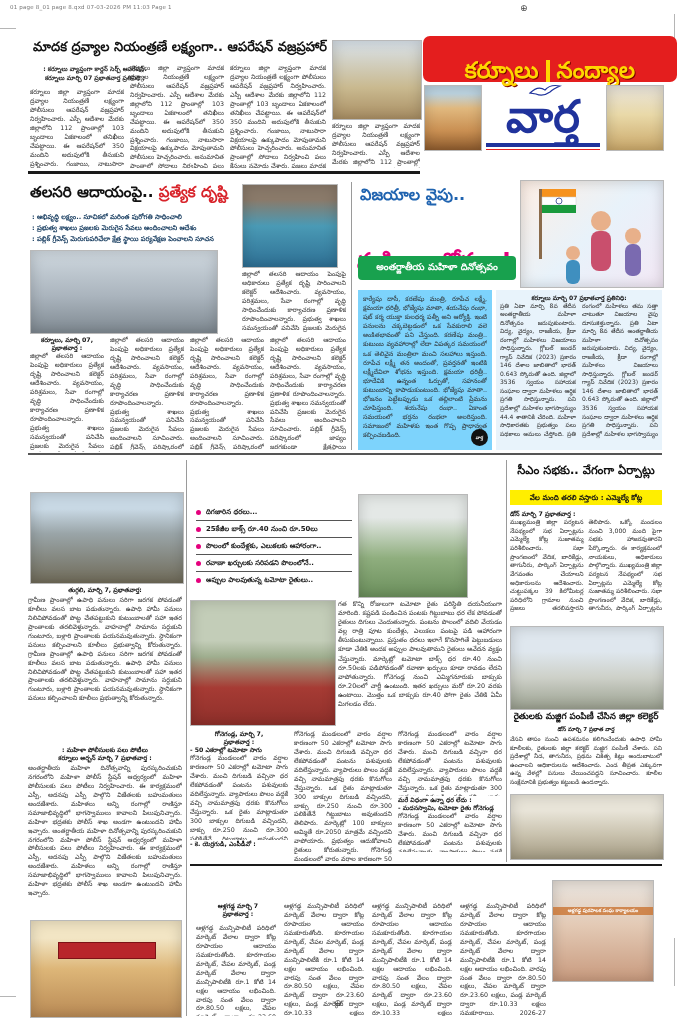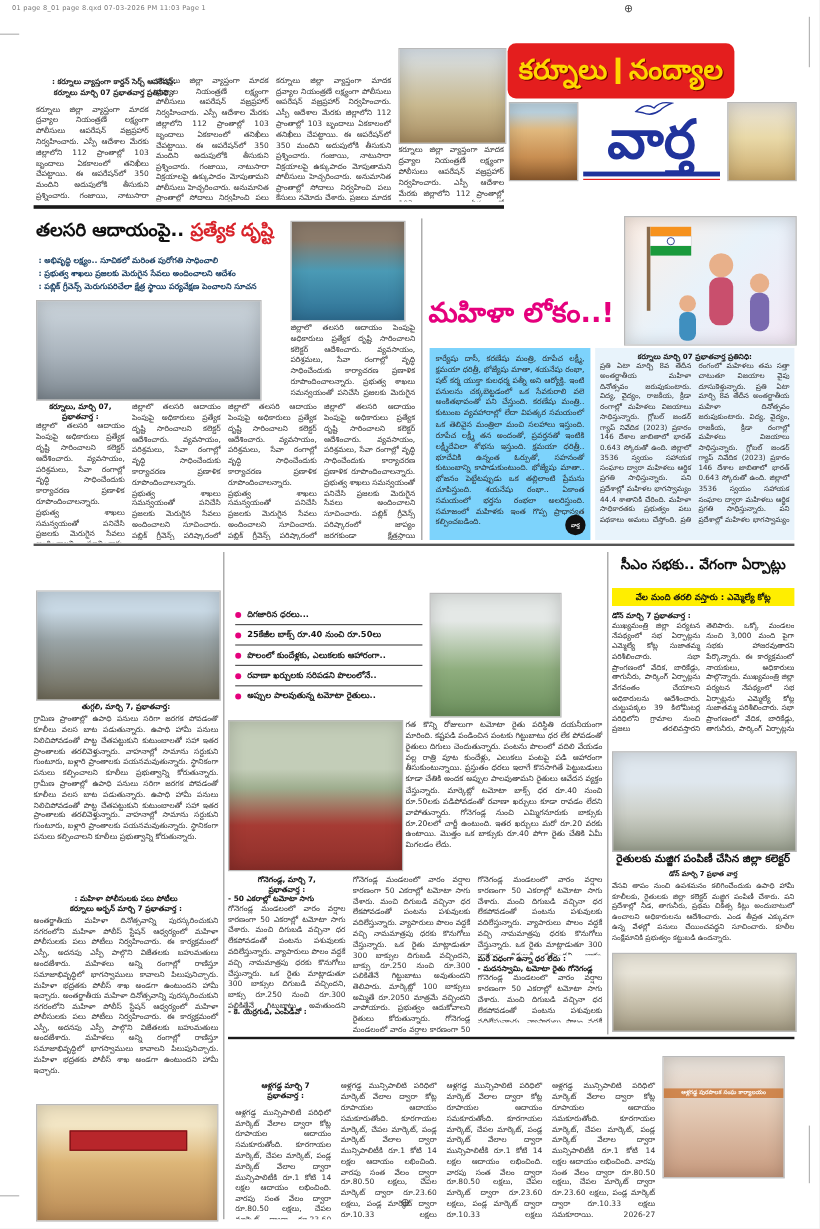--- a/index.html
+++ b/index.html
@@ -64,32 +64,33 @@
 <div class="sheet">
 
   <div class="abs printer" style="left:10px;top:4px;">01 page 8_01 page 8.qxd  07-03-2026  PM 11:03  Page 1</div>
   <div class="abs regmark" style="left:520px;top:3px;">⊕</div>
   <div class="abs regmark" style="left:334px;top:998px;">⊕</div>
   <div class="abs cropline" style="left:0;top:28px;width:16px;height:1px;"></div>
   <div class="abs cropline" style="left:674px;top:14px;width:1px;height:42px;"></div>
   <div class="abs cropline" style="left:674px;top:938px;width:1px;height:48px;"></div>
   <div class="abs cropline" style="left:0;top:996px;width:16px;height:1px;"></div>
 
+  <div class="abs hl center" style="left:30px;top:40px;width:300px;font-size:13px;">మాదక ద్రవ్యాల నియంత్రణే లక్ష్యంగా.. ఆపరేషన్ వజ్రప్రహార్</div>
   <div class="abs photo ph-police" style="left:332px;top:40px;width:88px;height:78px;"></div>
   <div class="abs center" style="left:30px;top:64px;width:130px;font-size:6.2px;font-weight:bold;line-height:1.5;">
     <div>: కర్నూలు వ్యాప్తంగా కార్డన్ సెర్చ్ ఆపరేషన్.</div>
     <div>కర్నూలు మార్చి 07 ప్రభాతవార్త ప్రతినిధి :</div>
   </div>
   <div class="abs tcol" style="left:30px;top:88px;width:94px;height:80px;">కర్నూలు జిల్లా వ్యాప్తంగా మాదక ద్రవ్యాల నియంత్రణే లక్ష్యంగా పోలీసులు ఆపరేషన్ వజ్రప్రహార్ నిర్వహించారు. ఎస్పీ ఆదేశాల మేరకు జిల్లాలోని 112 ప్రాంతాల్లో 103 బృందాలు ఏకకాలంలో తనిఖీలు చేపట్టాయి. ఈ ఆపరేషన్‌లో 350 మందిని అదుపులోకి తీసుకుని ప్రశ్నించారు. గంజాయి, నాటుసారా విక్రయాలపై ఉక్కుపాదం మోపుతామని పోలీసులు హెచ్చరించారు. అనుమానిత ప్రాంతాల్లో సోదాలు నిర్వహించి పలు కేసులు నమోదు చేశారు. ప్రజలు మాదక ద్రవ్యాల విక్రయాలపై సమాచారం అందించాలని కోరారు. కర్నూలు జిల్లా వ్యాప్తంగా మాదక ద్రవ్యాల నియంత్రణే లక్ష్యంగా పోలీసులు ఆపరేషన్ వజ్రప్రహార్ నిర్వహించారు. ఎస్పీ ఆదేశాల మేరకు జిల్లాలోని 112 ప్రాంతాల్లో 103 బృందాలు ఏకకాలంలో తనిఖీలు చేపట్టాయి. ఈ ఆపరేషన్‌లో 350 మందిని అదుపులోకి తీసుకుని ప్రశ్నించారు. గంజాయి, నాటుసారా విక్రయాలపై ఉక్కుపాదం మోపుతామని పోలీసులు హెచ్చరించారు. అనుమానిత ప్రాంతాల్లో సోదాలు నిర్వహించి పలు కేసులు నమోదు చేశారు. ప్రజలు మాదక ద్రవ్యాల విక్రయాలపై సమాచారం అందించాలని కోరారు.</div>
   <div class="abs tcol" style="left:130px;top:64px;width:94px;height:104px;">కర్నూలు జిల్లా వ్యాప్తంగా మాదక ద్రవ్యాల నియంత్రణే లక్ష్యంగా పోలీసులు ఆపరేషన్ వజ్రప్రహార్ నిర్వహించారు. ఎస్పీ ఆదేశాల మేరకు జిల్లాలోని 112 ప్రాంతాల్లో 103 బృందాలు ఏకకాలంలో తనిఖీలు చేపట్టాయి. ఈ ఆపరేషన్‌లో 350 మందిని అదుపులోకి తీసుకుని ప్రశ్నించారు. గంజాయి, నాటుసారా విక్రయాలపై ఉక్కుపాదం మోపుతామని పోలీసులు హెచ్చరించారు. అనుమానిత ప్రాంతాల్లో సోదాలు నిర్వహించి పలు కేసులు నమోదు చేశారు. ప్రజలు మాదక ద్రవ్యాల విక్రయాలపై సమాచారం అందించాలని కోరారు. కర్నూలు జిల్లా వ్యాప్తంగా మాదక ద్రవ్యాల నియంత్రణే లక్ష్యంగా పోలీసులు ఆపరేషన్ వజ్రప్రహార్ నిర్వహించారు. ఎస్పీ ఆదేశాల మేరకు జిల్లాలోని 112 ప్రాంతాల్లో 103 బృందాలు ఏకకాలంలో తనిఖీలు చేపట్టాయి. ఈ ఆపరేషన్‌లో 350 మందిని అదుపులోకి తీసుకుని ప్రశ్నించారు. గంజాయి, నాటుసారా విక్రయాలపై ఉక్కుపాదం మోపుతామని పోలీసులు హెచ్చరించారు. అనుమానిత ప్రాంతాల్లో సోదాలు నిర్వహించి పలు కేసులు నమోదు చేశారు. ప్రజలు మాదక ద్రవ్యాల విక్రయాలపై సమాచారం అందించాలని కోరారు.</div>
   <div class="abs tcol" style="left:230px;top:64px;width:96px;height:104px;">కర్నూలు జిల్లా వ్యాప్తంగా మాదక ద్రవ్యాల నియంత్రణే లక్ష్యంగా పోలీసులు ఆపరేషన్ వజ్రప్రహార్ నిర్వహించారు. ఎస్పీ ఆదేశాల మేరకు జిల్లాలోని 112 ప్రాంతాల్లో 103 బృందాలు ఏకకాలంలో తనిఖీలు చేపట్టాయి. ఈ ఆపరేషన్‌లో 350 మందిని అదుపులోకి తీసుకుని ప్రశ్నించారు. గంజాయి, నాటుసారా విక్రయాలపై ఉక్కుపాదం మోపుతామని పోలీసులు హెచ్చరించారు. అనుమానిత ప్రాంతాల్లో సోదాలు నిర్వహించి పలు కేసులు నమోదు చేశారు. ప్రజలు మాదక ద్రవ్యాల విక్రయాలపై సమాచారం అందించాలని కోరారు. కర్నూలు జిల్లా వ్యాప్తంగా మాదక ద్రవ్యాల నియంత్రణే లక్ష్యంగా పోలీసులు ఆపరేషన్ వజ్రప్రహార్ నిర్వహించారు. ఎస్పీ ఆదేశాల మేరకు జిల్లాలోని 112 ప్రాంతాల్లో 103 బృందాలు ఏకకాలంలో తనిఖీలు చేపట్టాయి. ఈ ఆపరేషన్‌లో 350 మందిని అదుపులోకి తీసుకుని ప్రశ్నించారు. గంజాయి, నాటుసారా విక్రయాలపై ఉక్కుపాదం మోపుతామని పోలీసులు హెచ్చరించారు. అనుమానిత ప్రాంతాల్లో సోదాలు నిర్వహించి పలు కేసులు నమోదు చేశారు. ప్రజలు మాదక ద్రవ్యాల విక్రయాలపై సమాచారం అందించాలని కోరారు.</div>
   <div class="abs tcol" style="left:332px;top:122px;width:88px;height:46px;">కర్నూలు జిల్లా వ్యాప్తంగా మాదక ద్రవ్యాల నియంత్రణే లక్ష్యంగా పోలీసులు ఆపరేషన్ వజ్రప్రహార్ నిర్వహించారు. ఎస్పీ ఆదేశాల మేరకు జిల్లాలోని 112 ప్రాంతాల్లో 103 బృందాలు ఏకకాలంలో తనిఖీలు చేపట్టాయి. ఈ ఆపరేషన్‌లో 350 మందిని అదుపులోకి తీసుకుని ప్రశ్నించారు. గంజాయి, నాటుసారా విక్రయాలపై ఉక్కుపాదం మోపుతామని పోలీసులు హెచ్చరించారు. అనుమానిత ప్రాంతాల్లో సోదాలు నిర్వహించి పలు కేసులు నమోదు చేశారు. ప్రజలు మాదక ద్రవ్యాల విక్రయాలపై సమాచారం అందించాలని కోరారు.</div>
   <div class="abs hrule" style="left:28px;top:171px;width:392px;height:2.5px;"></div>
 
-  <div class="abs mast-banner" style="left:423px;top:36px;width:189px;height:46px;">
+  <div class="abs mast-banner" style="left:423px;top:36px;width:254px;height:46px;align-items:flex-end;">
     <span class="mast-city">కర్నూలు</span>
     <span class="mast-div"></span>
     <span class="mast-city">నంద్యాల</span>
   </div>
   <div class="abs photo ph-fort" style="left:424px;top:85px;width:56px;height:64px;"></div>
   <div class="abs photo ph-bull" style="left:606px;top:85px;width:56px;height:64px;"></div>
   <div class="abs" style="left:528px;top:82px;width:34px;height:14px;">
     <svg viewBox="0 0 34 14" width="34" height="14">
         <path d="M2 10 Q10 2 17 7 Q22 1 32 3 Q25 6 22 9 Q15 14 8 11 Z" fill="none" stroke="#20339c" stroke-width="1.2"></path>
       </svg>
@@ -112,21 +113,23 @@
   <div class="abs tcol" style="left:242px;top:270px;width:104px;height:62px;">జిల్లాలో తలసరి ఆదాయం పెంపుపై అధికారులు ప్రత్యేక దృష్టి సారించాలని కలెక్టర్ ఆదేశించారు. వ్యవసాయం, పరిశ్రమలు, సేవా రంగాల్లో వృద్ధి సాధించేందుకు కార్యాచరణ ప్రణాళిక రూపొందించాలన్నారు. ప్రభుత్వ శాఖలు సమన్వయంతో పనిచేసి ప్రజలకు మెరుగైన సేవలు అందించాలని సూచించారు. పబ్లిక్ గ్రీవెన్స్ పరిష్కారంలో జాప్యం జరగకుండా క్షేత్రస్థాయి పర్యవేక్షణ పెంచాలని పేర్కొన్నారు. వైద్య ఆరోగ్య శాఖ సేవలను మరింత మెరుగుపరచాలని, పథకాల అమలులో వేగం పెంచాలని ఆదేశించారు.</div>
   <div class="abs" style="left:30px;top:336px;width:74px;height:114px;">
     <div class="dateline">కర్నూలు, మార్చి 07, ప్రభాతవార్త :</div>
     <div class="tcol" style="height:100px;">జిల్లాలో తలసరి ఆదాయం పెంపుపై అధికారులు ప్రత్యేక దృష్టి సారించాలని కలెక్టర్ ఆదేశించారు. వ్యవసాయం, పరిశ్రమలు, సేవా రంగాల్లో వృద్ధి సాధించేందుకు కార్యాచరణ ప్రణాళిక రూపొందించాలన్నారు. ప్రభుత్వ శాఖలు సమన్వయంతో పనిచేసి ప్రజలకు మెరుగైన సేవలు అందించాలని సూచించారు. పబ్లిక్ గ్రీవెన్స్ పరిష్కారంలో జాప్యం జరగకుండా క్షేత్రస్థాయి పర్యవేక్షణ పెంచాలని పేర్కొన్నారు. వైద్య ఆరోగ్య శాఖ సేవలను మరింత మెరుగుపరచాలని, పథకాల అమలులో వేగం పెంచాలని ఆదేశించారు. జిల్లాలో తలసరి ఆదాయం పెంపుపై అధికారులు ప్రత్యేక దృష్టి సారించాలని కలెక్టర్ ఆదేశించారు. వ్యవసాయం, పరిశ్రమలు, సేవా రంగాల్లో వృద్ధి సాధించేందుకు కార్యాచరణ ప్రణాళిక రూపొందించాలన్నారు. ప్రభుత్వ శాఖలు సమన్వయంతో పనిచేసి ప్రజలకు మెరుగైన సేవలు అందించాలని సూచించారు. పబ్లిక్ గ్రీవెన్స్ పరిష్కారంలో జాప్యం జరగకుండా క్షేత్రస్థాయి పర్యవేక్షణ పెంచాలని పేర్కొన్నారు. వైద్య ఆరోగ్య శాఖ సేవలను మరింత మెరుగుపరచాలని, పథకాల అమలులో వేగం పెంచాలని ఆదేశించారు.</div>
   </div>
   <div class="abs tcol" style="left:110px;top:336px;width:74px;height:114px;">జిల్లాలో తలసరి ఆదాయం పెంపుపై అధికారులు ప్రత్యేక దృష్టి సారించాలని కలెక్టర్ ఆదేశించారు. వ్యవసాయం, పరిశ్రమలు, సేవా రంగాల్లో వృద్ధి సాధించేందుకు కార్యాచరణ ప్రణాళిక రూపొందించాలన్నారు. ప్రభుత్వ శాఖలు సమన్వయంతో పనిచేసి ప్రజలకు మెరుగైన సేవలు అందించాలని సూచించారు. పబ్లిక్ గ్రీవెన్స్ పరిష్కారంలో జాప్యం జరగకుండా క్షేత్రస్థాయి పర్యవేక్షణ పెంచాలని పేర్కొన్నారు. వైద్య ఆరోగ్య శాఖ సేవలను మరింత మెరుగుపరచాలని, పథకాల అమలులో వేగం పెంచాలని ఆదేశించారు. జిల్లాలో తలసరి ఆదాయం పెంపుపై అధికారులు ప్రత్యేక దృష్టి సారించాలని కలెక్టర్ ఆదేశించారు. వ్యవసాయం, పరిశ్రమలు, సేవా రంగాల్లో వృద్ధి సాధించేందుకు కార్యాచరణ ప్రణాళిక రూపొందించాలన్నారు. ప్రభుత్వ శాఖలు సమన్వయంతో పనిచేసి ప్రజలకు మెరుగైన సేవలు అందించాలని సూచించారు. పబ్లిక్ గ్రీవెన్స్ పరిష్కారంలో జాప్యం జరగకుండా క్షేత్రస్థాయి పర్యవేక్షణ పెంచాలని పేర్కొన్నారు. వైద్య ఆరోగ్య శాఖ సేవలను మరింత మెరుగుపరచాలని, పథకాల అమలులో వేగం పెంచాలని ఆదేశించారు.</div>
   <div class="abs tcol" style="left:190px;top:336px;width:74px;height:114px;">జిల్లాలో తలసరి ఆదాయం పెంపుపై అధికారులు ప్రత్యేక దృష్టి సారించాలని కలెక్టర్ ఆదేశించారు. వ్యవసాయం, పరిశ్రమలు, సేవా రంగాల్లో వృద్ధి సాధించేందుకు కార్యాచరణ ప్రణాళిక రూపొందించాలన్నారు. ప్రభుత్వ శాఖలు సమన్వయంతో పనిచేసి ప్రజలకు మెరుగైన సేవలు అందించాలని సూచించారు. పబ్లిక్ గ్రీవెన్స్ పరిష్కారంలో జాప్యం జరగకుండా క్షేత్రస్థాయి పర్యవేక్షణ పెంచాలని పేర్కొన్నారు. వైద్య ఆరోగ్య శాఖ సేవలను మరింత మెరుగుపరచాలని, పథకాల అమలులో వేగం పెంచాలని ఆదేశించారు. జిల్లాలో తలసరి ఆదాయం పెంపుపై అధికారులు ప్రత్యేక దృష్టి సారించాలని కలెక్టర్ ఆదేశించారు. వ్యవసాయం, పరిశ్రమలు, సేవా రంగాల్లో వృద్ధి సాధించేందుకు కార్యాచరణ ప్రణాళిక రూపొందించాలన్నారు. ప్రభుత్వ శాఖలు సమన్వయంతో పనిచేసి ప్రజలకు మెరుగైన సేవలు అందించాలని సూచించారు. పబ్లిక్ గ్రీవెన్స్ పరిష్కారంలో జాప్యం జరగకుండా క్షేత్రస్థాయి పర్యవేక్షణ పెంచాలని పేర్కొన్నారు. వైద్య ఆరోగ్య శాఖ సేవలను మరింత మెరుగుపరచాలని, పథకాల అమలులో వేగం పెంచాలని ఆదేశించారు.</div>
   <div class="abs tcol" style="left:270px;top:336px;width:76px;height:114px;">జిల్లాలో తలసరి ఆదాయం పెంపుపై అధికారులు ప్రత్యేక దృష్టి సారించాలని కలెక్టర్ ఆదేశించారు. వ్యవసాయం, పరిశ్రమలు, సేవా రంగాల్లో వృద్ధి సాధించేందుకు కార్యాచరణ ప్రణాళిక రూపొందించాలన్నారు. ప్రభుత్వ శాఖలు సమన్వయంతో పనిచేసి ప్రజలకు మెరుగైన సేవలు అందించాలని సూచించారు. పబ్లిక్ గ్రీవెన్స్ పరిష్కారంలో జాప్యం జరగకుండా క్షేత్రస్థాయి పర్యవేక్షణ పెంచాలని పేర్కొన్నారు. వైద్య ఆరోగ్య శాఖ సేవలను మరింత మెరుగుపరచాలని, పథకాల అమలులో వేగం పెంచాలని ఆదేశించారు. జిల్లాలో తలసరి ఆదాయం పెంపుపై అధికారులు ప్రత్యేక దృష్టి సారించాలని కలెక్టర్ ఆదేశించారు. వ్యవసాయం, పరిశ్రమలు, సేవా రంగాల్లో వృద్ధి సాధించేందుకు కార్యాచరణ ప్రణాళిక రూపొందించాలన్నారు. ప్రభుత్వ శాఖలు సమన్వయంతో పనిచేసి ప్రజలకు మెరుగైన సేవలు అందించాలని సూచించారు. పబ్లిక్ గ్రీవెన్స్ పరిష్కారంలో జాప్యం జరగకుండా క్షేత్రస్థాయి పర్యవేక్షణ పెంచాలని పేర్కొన్నారు. వైద్య ఆరోగ్య శాఖ సేవలను మరింత మెరుగుపరచాలని, పథకాల అమలులో వేగం పెంచాలని ఆదేశించారు.</div>
   <div class="abs vrule" style="left:351px;top:182px;height:268px;"></div>
 
+  <div class="abs hl blue" style="left:360px;top:186px;width:160px;font-size:16px;">విజయాల వైపు..</div>
   <div class="abs hl magenta" style="left:357px;top:212px;width:175px;font-size:23px;margin-top:37px;">మహిళా లోకం..!</div>
+  <div class="abs greenbox" style="left:358px;top:256px;width:158px;height:24px;">అంతర్జాతీయ మహిళా దినోత్సవం</div>
   <div class="abs photo ph-illu" style="left:520px;top:180px;width:142px;height:106px;">
     <svg viewBox="0 0 142 106" width="142" height="106">
       <rect x="18" y="8" width="3" height="70" fill="#8a6a4a"></rect>
       <rect x="21" y="8" width="34" height="8" fill="#f6921e"></rect>
       <rect x="21" y="16" width="34" height="8" fill="#ffffff" stroke="#ccc" stroke-width=".5"></rect>
       <rect x="21" y="24" width="34" height="8" fill="#1a9a3c"></rect>
       <circle cx="38" cy="20" r="3" fill="none" stroke="#2b3a8c" stroke-width=".8"></circle>
       <circle cx="80" cy="40" r="10" fill="#e8b08a"></circle>
         <rect x="70" y="50" width="20" height="40" rx="8" fill="#c94f6d"></rect>
       <circle cx="112" cy="55" r="8" fill="#e8b08a"></circle>

